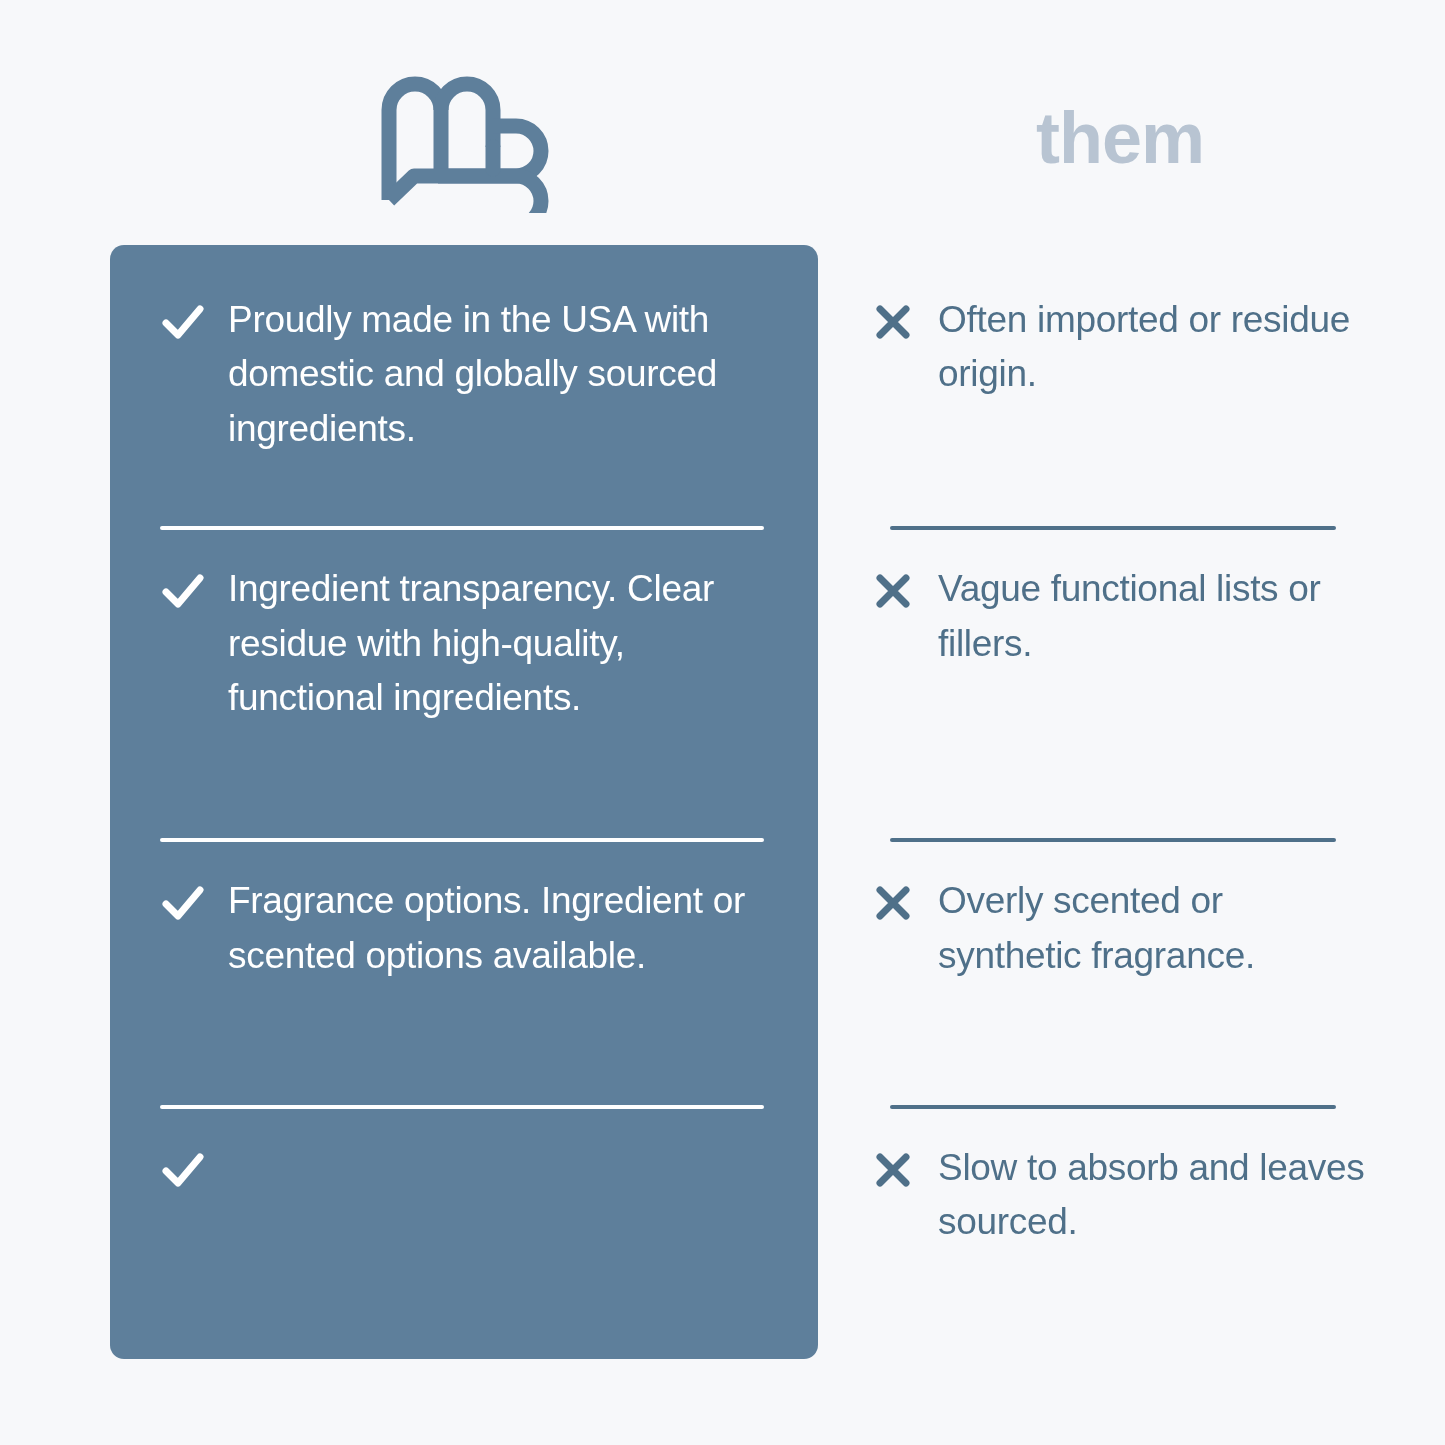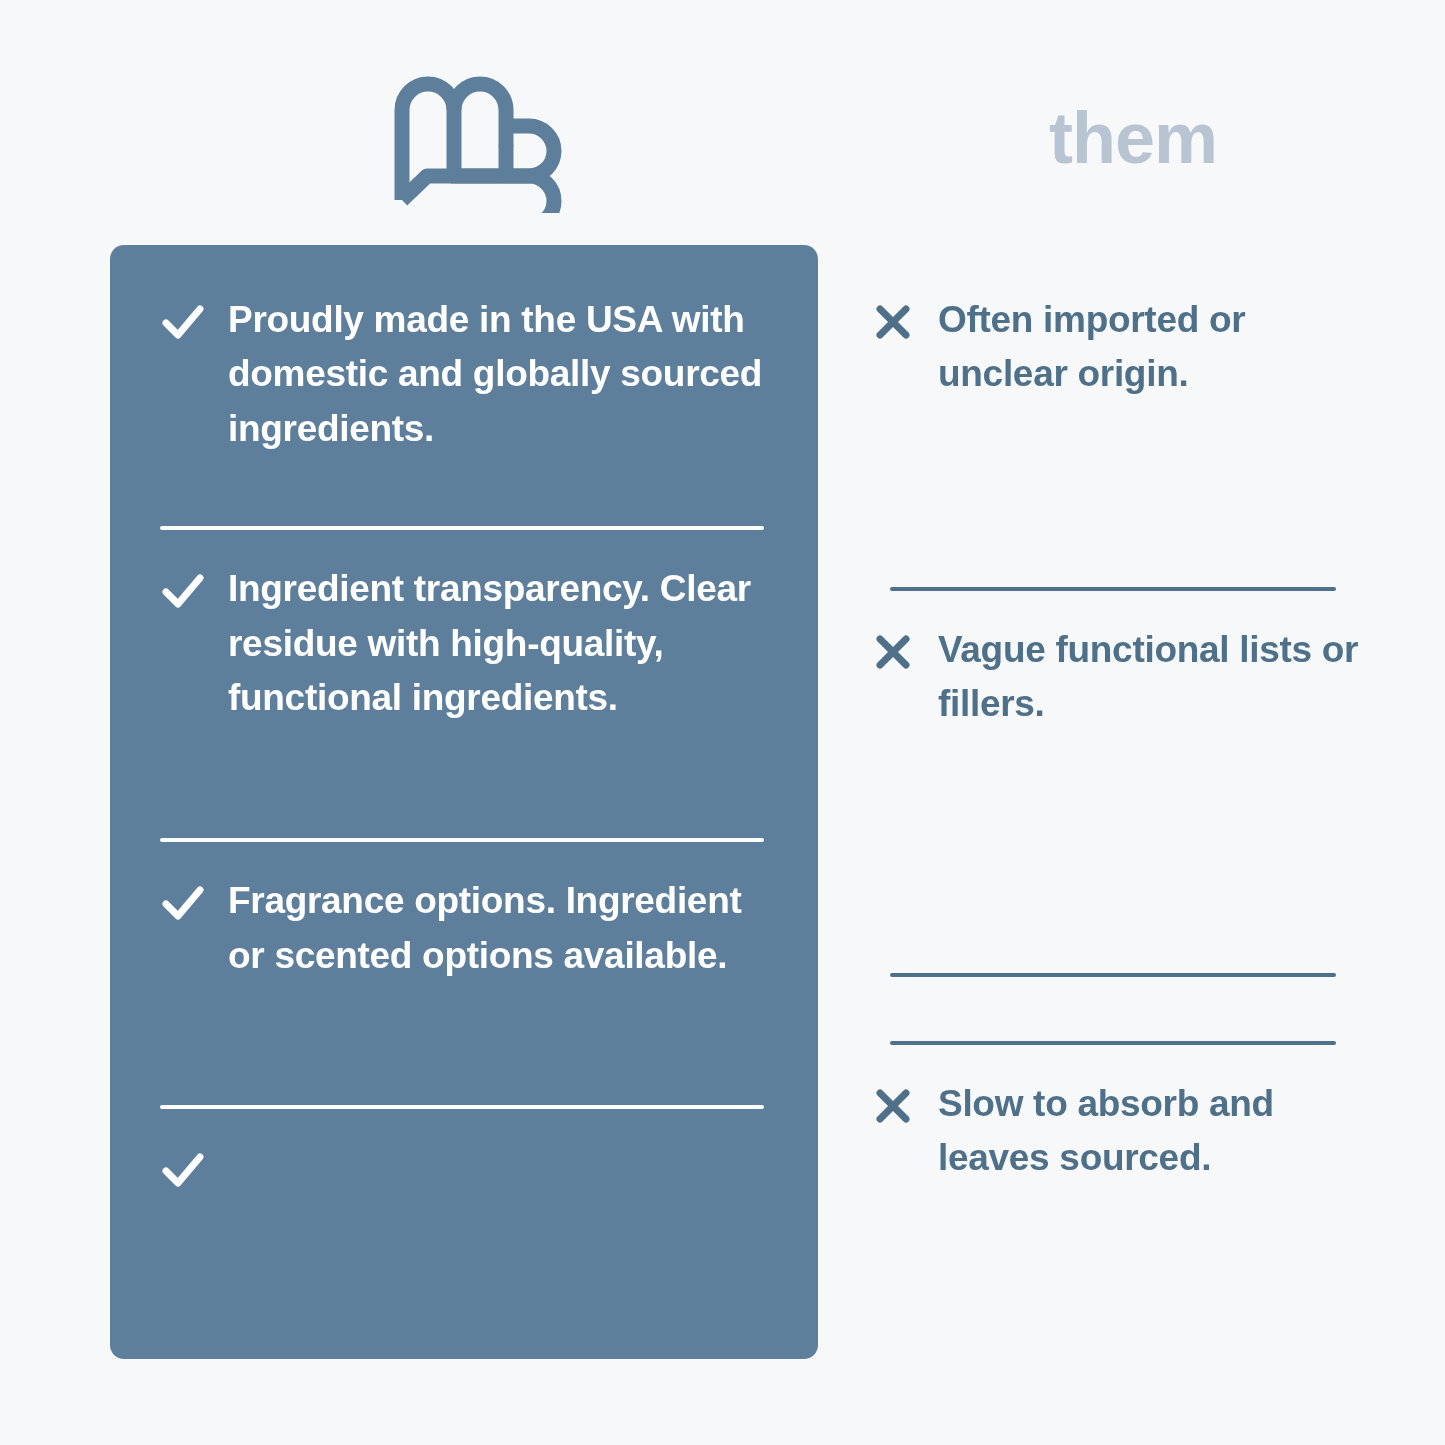--- a/index.html
+++ b/index.html
@@ -16,21 +16,21 @@
     position: relative;
     width: 1445px;
     height: 1445px;
     background: #f7f8fa;
   }
 
   
   .header-row {
     position: absolute;
     top: 0;
-    left: 13px;
+    left: 0;
     width: 1261px;
     height: 245px;
   }
 
   .brand-logo-wrap {
     position: absolute;
     left: 110px;
     top: 55px;
     width: 708px;
     height: 165px;
@@ -98,21 +98,21 @@
   .icon {
     flex: 0 0 auto;
     width: 46px;
     height: 46px;
     margin-top: 6px;
     display: block;
   }
 
   .item-text {
     font-size: 37px;
-    font-weight: 700;
+    font-weight: 400;
     line-height: 1.47;
     letter-spacing: -0.3px;
   }
 
   .us-card .item-text { color: #ffffff; }
   .them-col .item-text { color: #4f7089; }
 
   
   .divider {
     height: 4px;
@@ -221,37 +221,45 @@
 
   </div>
 
   <div class="them-col">
 
     <div class="row row-1">
       <div class="item">
         <svg class="icon" viewBox="0 0 46 46">
           <path d="M10 10 L36 36 M36 10 L10 36" fill="none" stroke="#4f7089" stroke-width="7" stroke-linecap="round"></path>
         </svg>
-        <div class="item-text">Often imported or unclear origin.</div>
+        <div class="item-text">Often imported or residue origin.</div>
       </div>
     </div>
 
     <div class="divider"></div>
 
     <div class="row row-2">
       <div class="item">
         <svg class="icon" viewBox="0 0 46 46">
           <path d="M10 10 L36 36 M36 10 L10 36" fill="none" stroke="#4f7089" stroke-width="7" stroke-linecap="round"></path>
         </svg>
         <div class="item-text">Vague functional lists or fillers.</div>
       </div>
     </div>
 
     <div class="divider"></div>
 
+    <div class="row row-3">
+      <div class="item">
+        <svg class="icon" viewBox="0 0 46 46">
+          <path d="M10 10 L36 36 M36 10 L10 36" fill="none" stroke="#4f7089" stroke-width="7" stroke-linecap="round"></path>
+        </svg>
+        <div class="item-text">Overly scented or synthetic fragrance.</div>
+      </div>
+    </div>
 
     <div class="divider"></div>
 
     <div class="row row-4">
       <div class="item">
         <svg class="icon" viewBox="0 0 46 46">
           <path d="M10 10 L36 36 M36 10 L10 36" fill="none" stroke="#4f7089" stroke-width="7" stroke-linecap="round"></path>
         </svg>
         <div class="item-text">Slow to absorb and leaves sourced.</div>
       </div>

